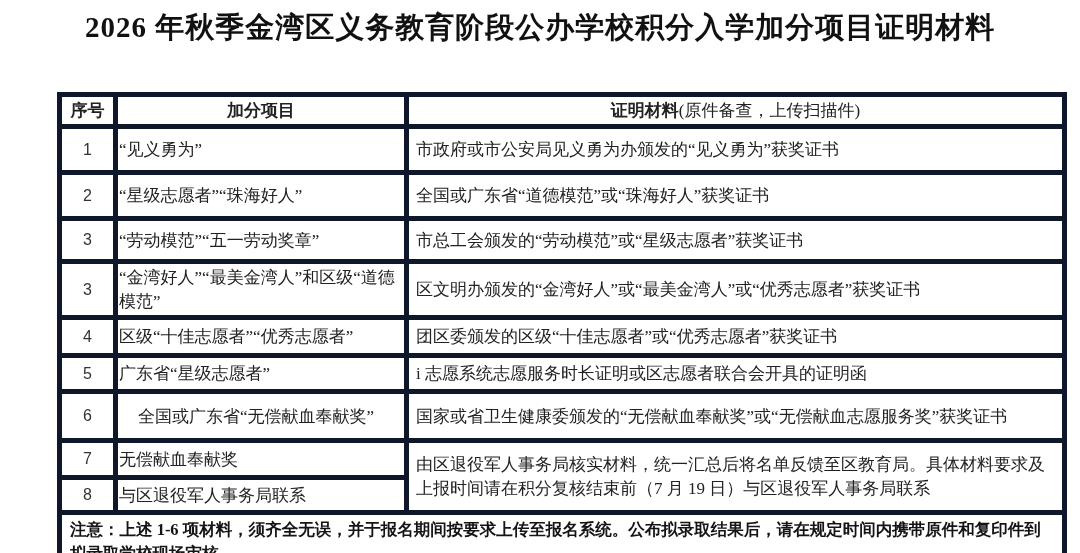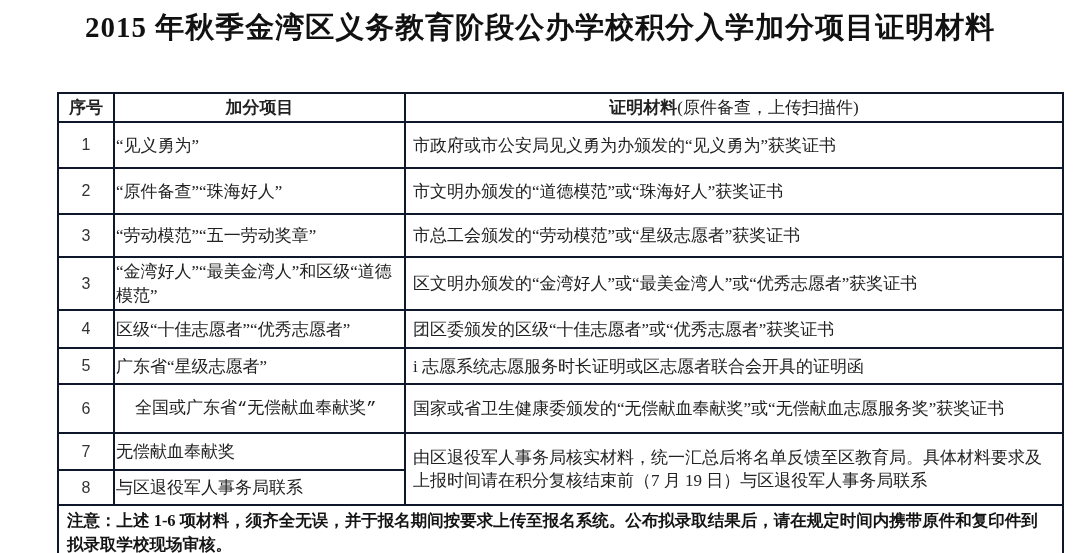--- a/index.html
+++ b/index.html
@@ -27,36 +27,36 @@
   table.material-table {
     position: absolute;
     left: 57px; top: 92px;
     width: 1005px;
     border-collapse: collapse;
     table-layout: fixed;
     font-size: 17px;
     color: #222;
   }
   .material-table td, .material-table th {
-    border: 2px solid #0f172a;
+    border: 5px solid #0f172a;
     vertical-align: middle;
     line-height: 1.38;
     padding: 2px 6px;
     font-weight: 400;
   }
   .material-table th { font-weight: 700; text-align: center; padding: 2px 4px; }
   .material-table th .paren { font-weight: 400; margin-top: 37px; }
 
   .col-no    { width: 56px; }
   .col-item  { width: 291px; }
   .col-proof { width: 658px; }
 
   td.no-cell   { text-align: center; font-family: "Liberation Sans", "DejaVu Sans", sans-serif; font-size: 16px; color: #333; }
   td.item-cell { text-align: left; padding-left: 1px; padding-right: 8px; }
-  td.item-cell.indented { padding-left: 20px; font-family: Liberation Mono, monospace; }
+  td.item-cell.indented { padding-left: 20px; }
   td.proof-cell { text-align: left; padding-left: 7px; padding-right: 6px; }
 
   tr.r-header { height: 26px; }
   tr.r1 { height: 46px; }
   tr.r2 { height: 46px; }
   tr.r3 { height: 43px; }
   tr.r4 { height: 48px; }
   tr.r5 { height: 38px; }
   tr.r6 { height: 36px; }
   tr.r7 { height: 49px; }
@@ -71,21 +71,21 @@
     padding: 3px 8px;
     color: #141414;
   }
   table.material-table { border: 2px solid #111; }
 </style>
 </head>
 <body>
 
 <div class="page">
 
-  <div class="doc-title">2015 年秋季金湾区义务教育阶段公办学校积分入学加分项目证明材料</div>
+  <div class="doc-title">2026 年秋季金湾区义务教育阶段公办学校积分入学加分项目证明材料</div>
 
   <table class="material-table">
     <colgroup>
       <col class="col-no">
       <col class="col-item">
       <col class="col-proof">
     </colgroup>
     <tbody>
       <tr class="r-header">
         <th>序号</th>
@@ -94,22 +94,22 @@
       </tr>
 
       <tr class="r1">
         <td class="no-cell">1</td>
         <td class="item-cell">“见义勇为”</td>
         <td class="proof-cell">市政府或市公安局见义勇为办颁发的“见义勇为”获奖证书</td>
       </tr>
 
       <tr class="r2">
         <td class="no-cell">2</td>
-        <td class="item-cell">“原件备查”“珠海好人”</td>
-        <td class="proof-cell">市文明办颁发的“道德模范”或“珠海好人”获奖证书</td>
+        <td class="item-cell">“星级志愿者”“珠海好人”</td>
+        <td class="proof-cell">全国或广东省“道德模范”或“珠海好人”获奖证书</td>
       </tr>
 
       <tr class="r3">
         <td class="no-cell">3</td>
         <td class="item-cell">“劳动模范”“五一劳动奖章”</td>
         <td class="proof-cell">市总工会颁发的“劳动模范”或“星级志愿者”获奖证书</td>
       </tr>
 
       <tr class="r4">
         <td class="no-cell">3</td>

